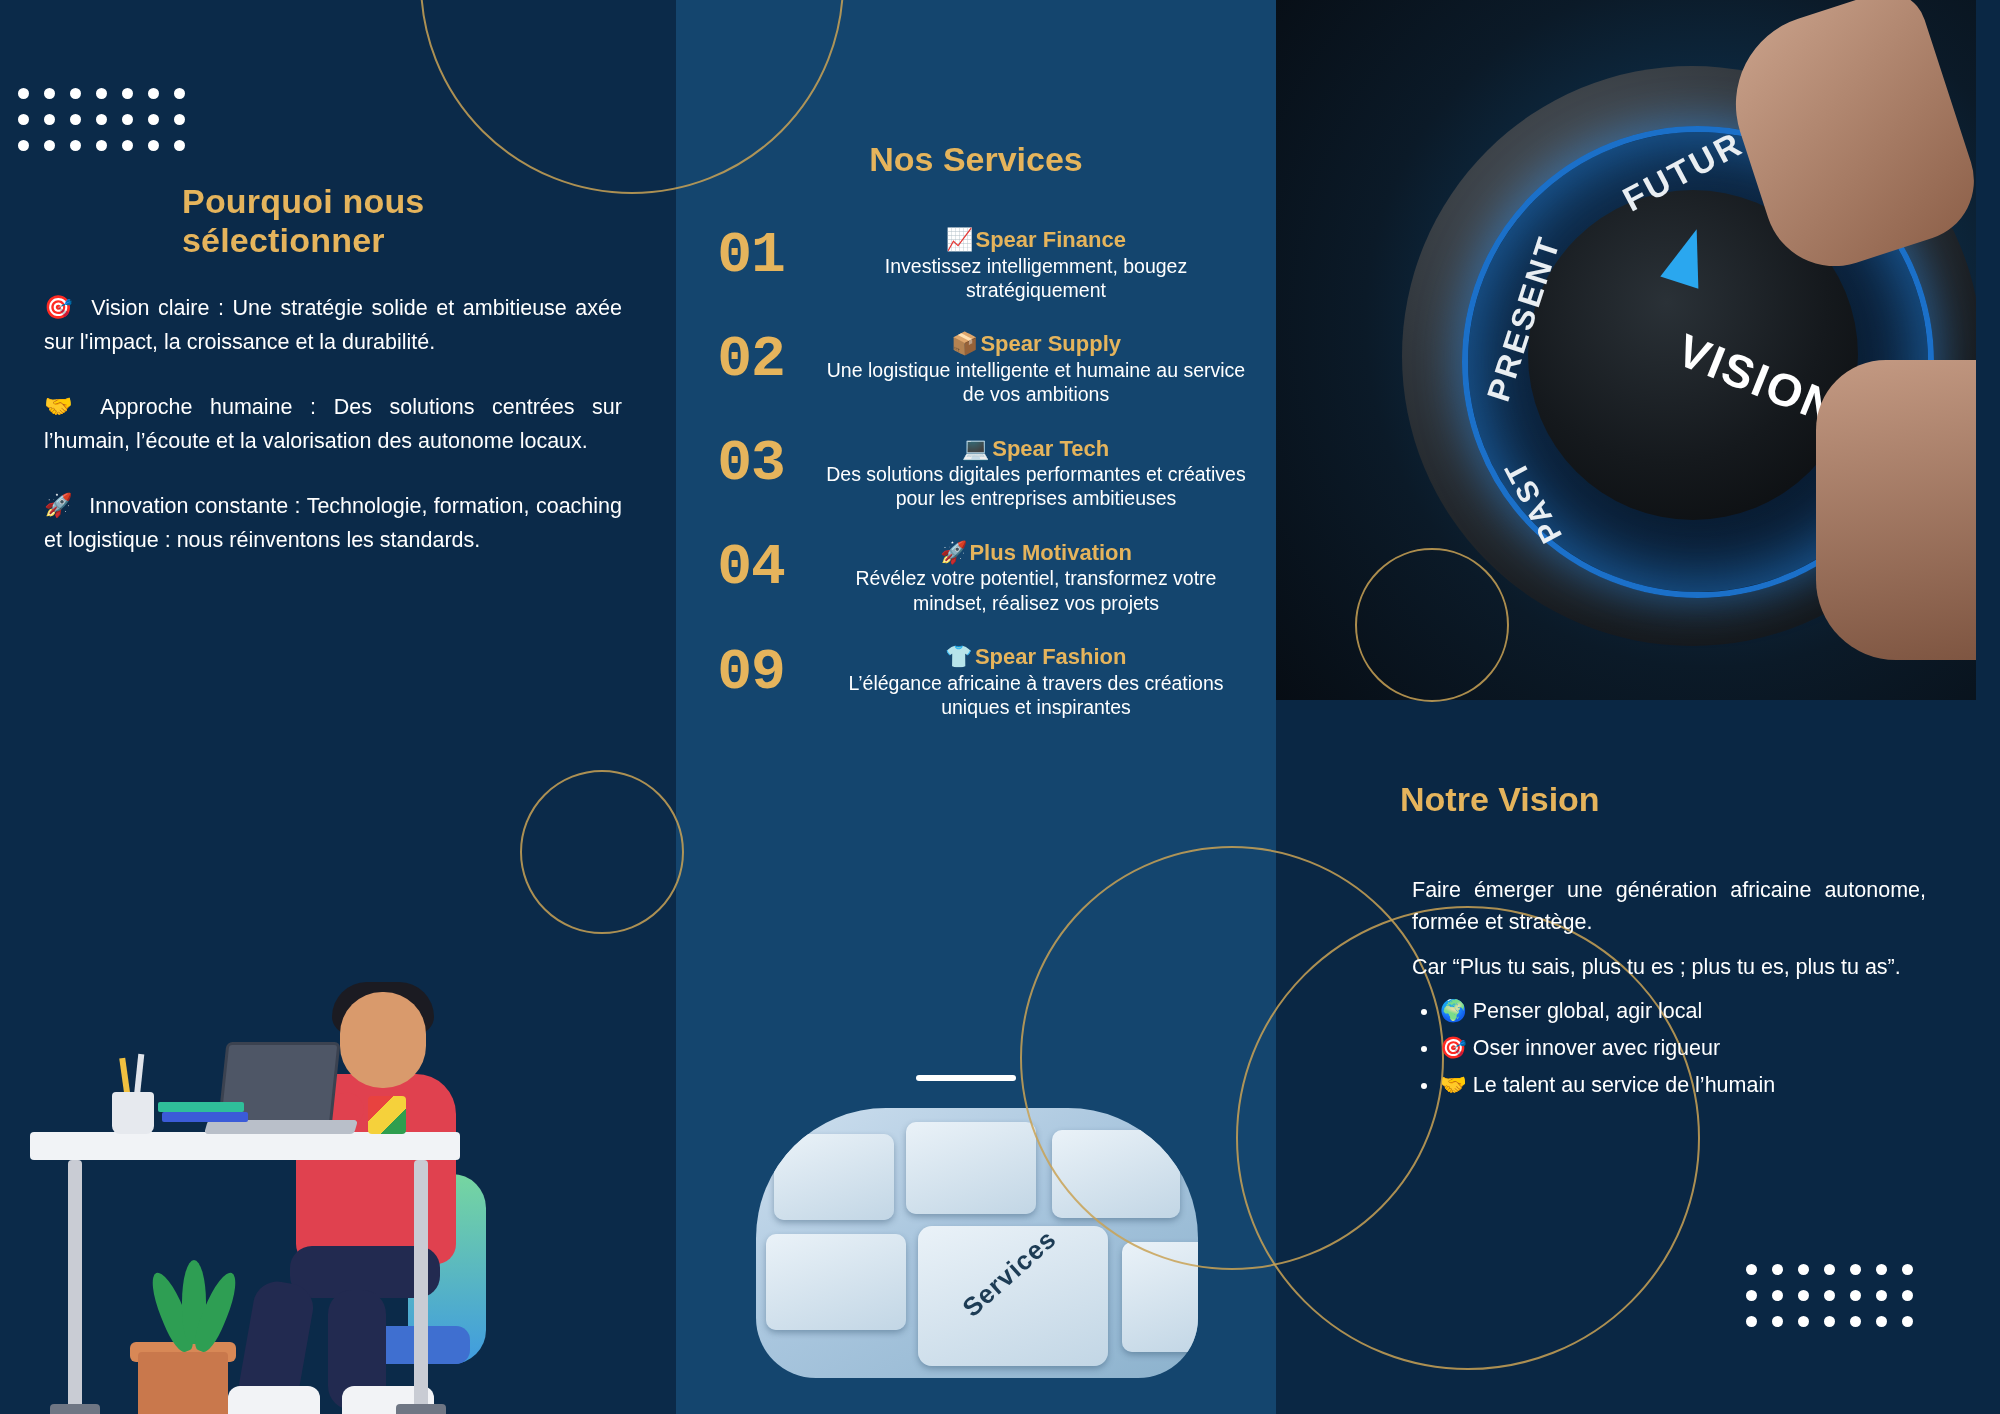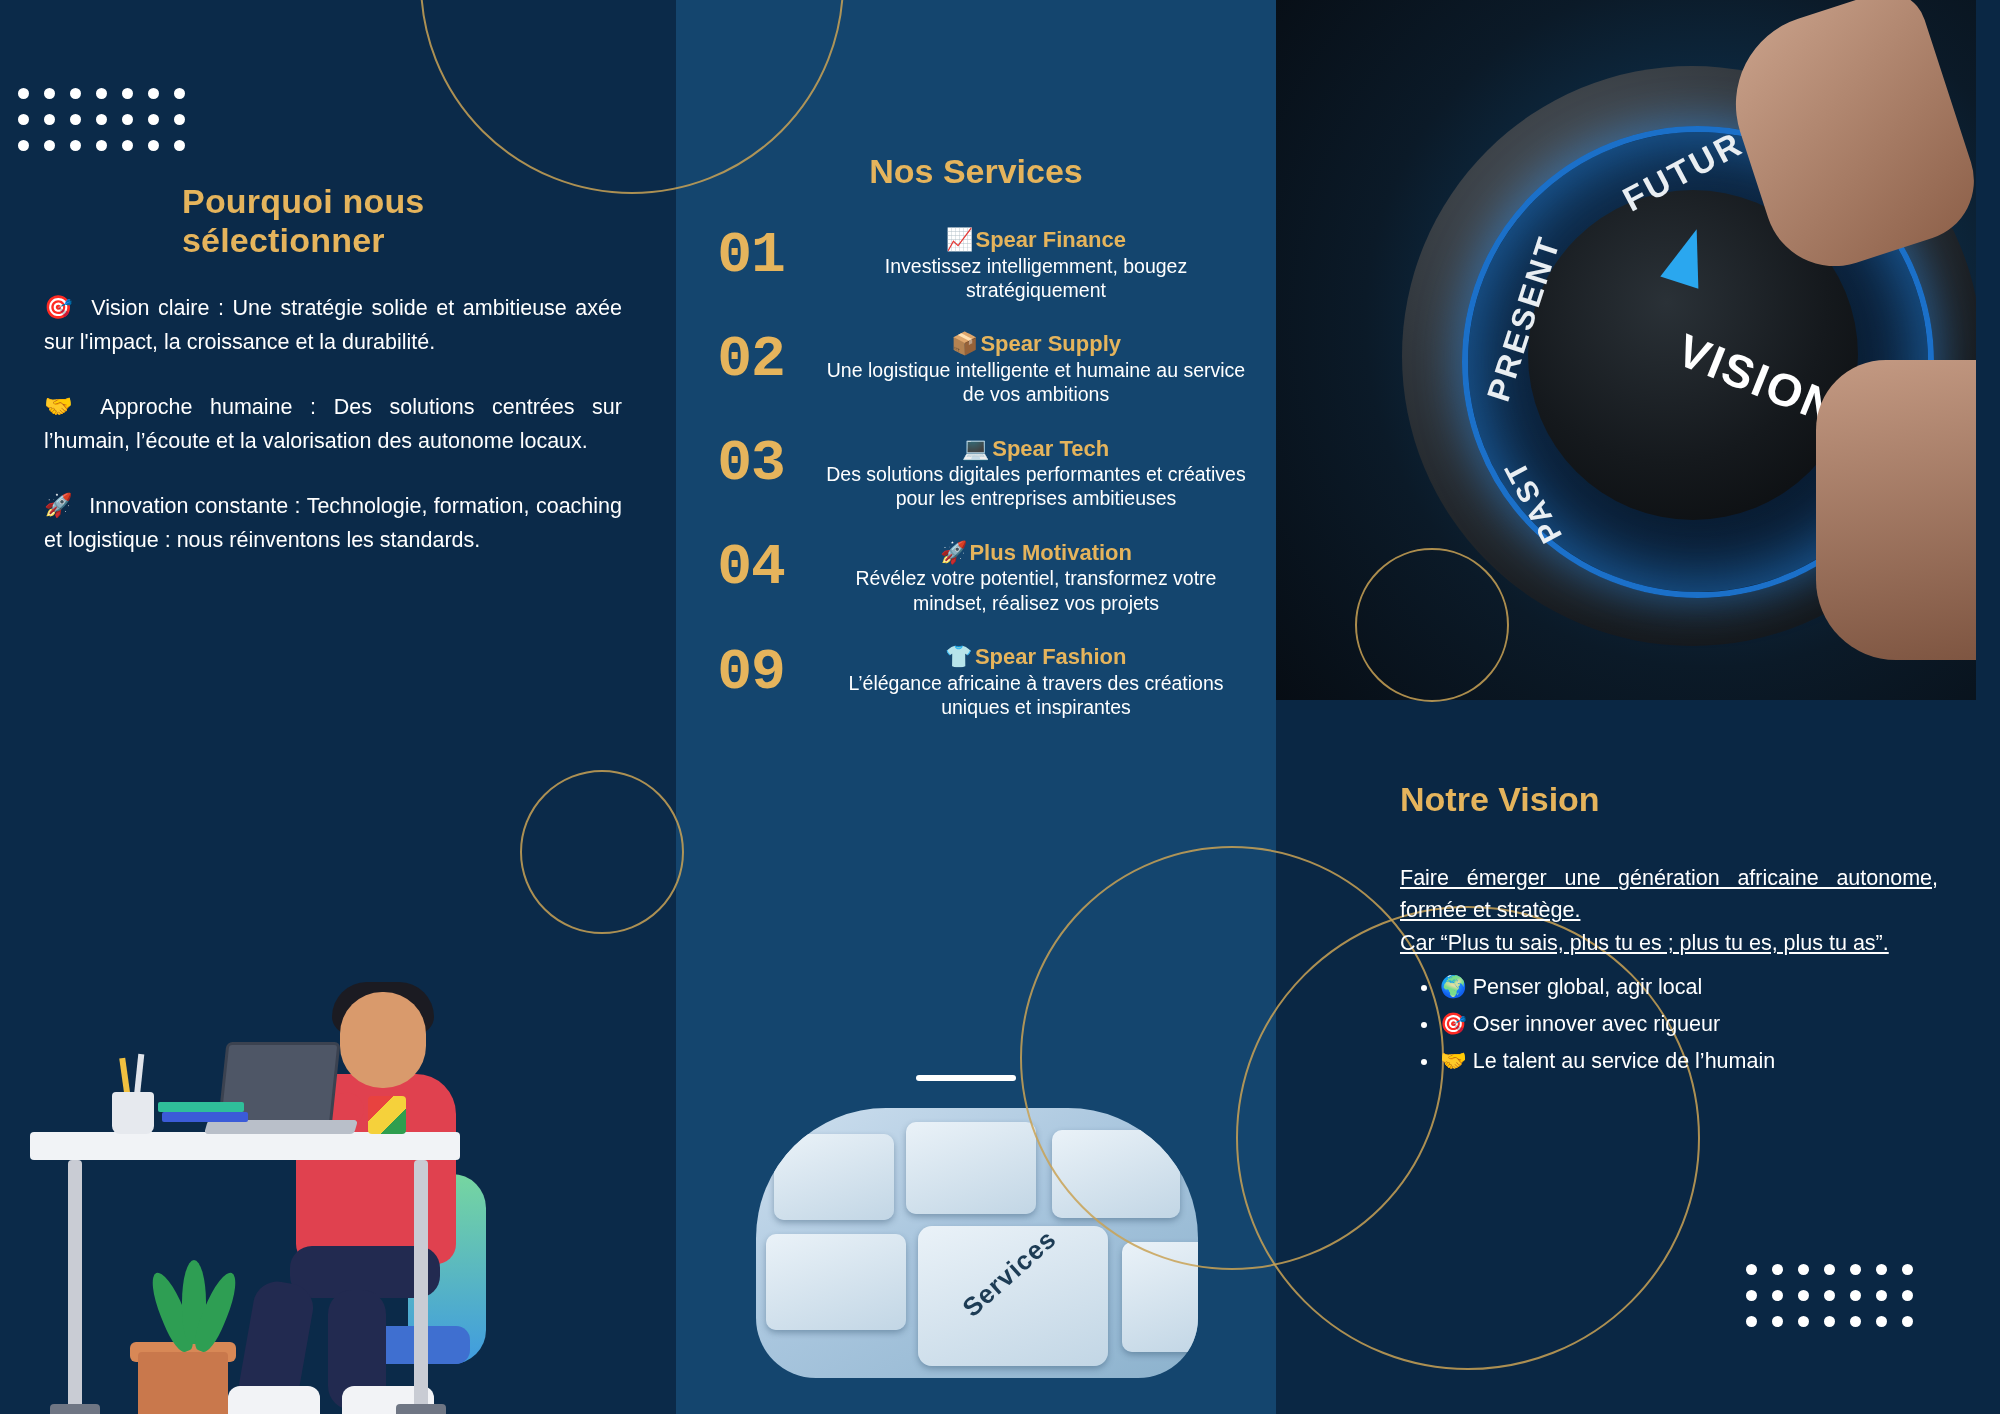--- a/index.html
+++ b/index.html
@@ -202,21 +202,21 @@
     background: #d88856; border-radius: 6px;
   }
   .leaf {
     position: absolute; width: 24px; height: 84px; background: #2e9e53;
     border-radius: 50% 50% 40% 40%;
   }
 
   
   .mid-title {
     position: absolute;
-    top: 152px;
+    top: 140px;
     left: 0;
     width: 600px;
     text-align: center;
     color: #e5b45c;
     font-size: 34px;
     font-weight: bold;
   }
   .service-list {
     position: absolute;
     top: 208px;
@@ -371,21 +371,21 @@
   }
   .vision-body {
     position: absolute;
     top: 862px;
     left: 1400px;
     width: 538px;
     font-size: 21.5px;
     line-height: 1.5;
     color: #ffffff;
   }
-  .vision-body p { margin: 0; text-align: justify; text-decoration: underline; }
+  .vision-body p { margin: 12px; text-align: justify; }
   .vision-body p.no-just { text-align: left; }
   .vision-list {
     margin: 14px 0 0 0;
     padding-left: 40px;
   }
   .vision-list li {
     margin-bottom: 8px;
     font-size: 21.5px;
     line-height: 1.35;
   }

